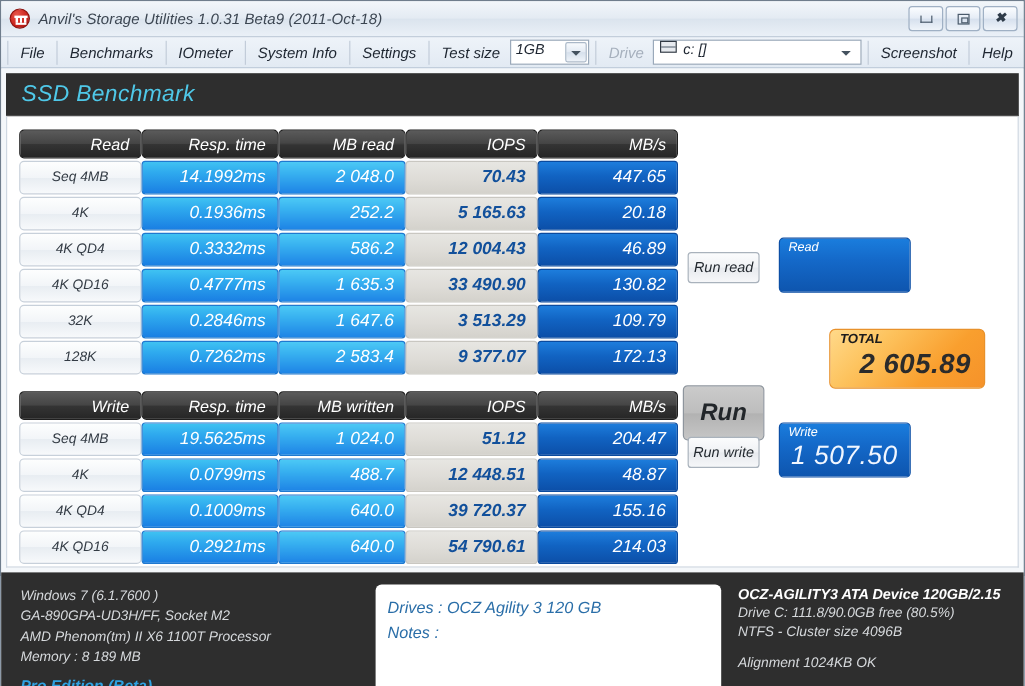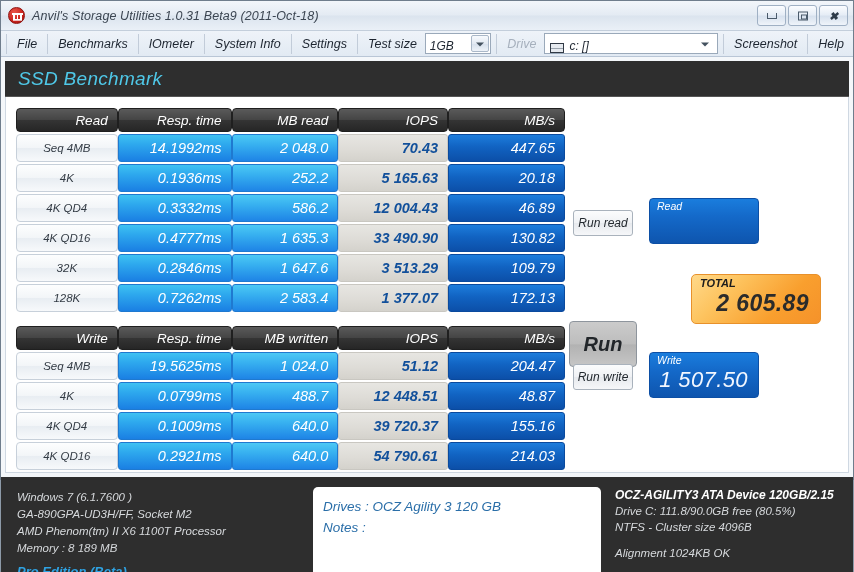--- a/index.html
+++ b/index.html
@@ -119,21 +119,21 @@
     cursor: default;
   }
   .menu-label { padding: 4px 6px 4px 9px; white-space: nowrap; }
   .menu-label.disabled { color: #a6b0bd; }
 
   .combo {
     height: 21px;
     border: 1px solid #9aa9ba;
     background: #fff;
     display: flex;
-    align-items: flex-end;
+    align-items: flex-start;
     position: relative;
     font-size: 12px;
     color: #1d2530;
   }
   #testsize-combo { width: 84px; margin: 0 4px 0 2px; padding-left: 4px; }
   #drive-combo    { width: 222px; margin: 0 4px 0 2px; padding-left: 5px; }
   .combo-arrow-btn {
     position: absolute; right: 1px; top: 1px;
     width: 18px; height: 17px;
     background: linear-gradient(180deg,#f7fafd 0%,#e3eaf3 50%,#d6e0ec 52%,#eef3f9 100%);
@@ -487,21 +487,21 @@
             <td class="rowlabel">32K</td>
             <td class="cell c-resp">0.2846ms</td>
             <td class="cell c-mb">1 647.6</td>
             <td class="cell c-iops">3 513.29</td>
             <td class="cell c-mbs">109.79</td>
           </tr>
           <tr>
             <td class="rowlabel">128K</td>
             <td class="cell c-resp">0.7262ms</td>
             <td class="cell c-mb">2 583.4</td>
-            <td class="cell c-iops">1 377.07</td>
+            <td class="cell c-iops">9 377.07</td>
             <td class="cell c-mbs">172.13</td>
           </tr>
         </tbody>
           </table>
 
         <div class="table-gap"></div>
 
         <table class="bench-table">
           <tbody>
               <tr>

